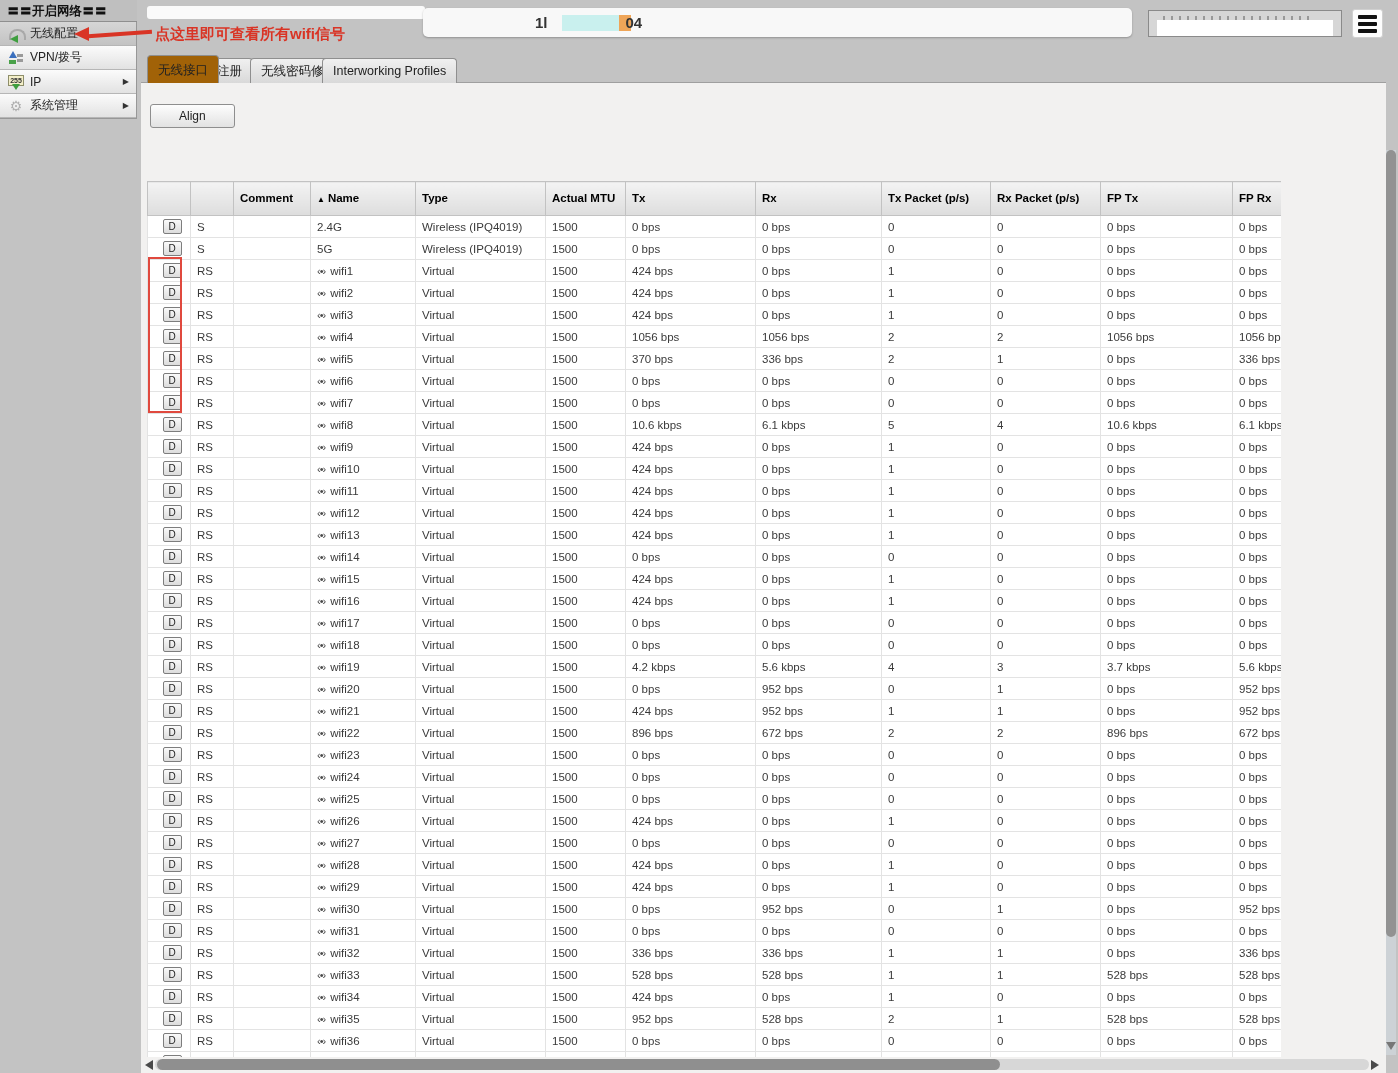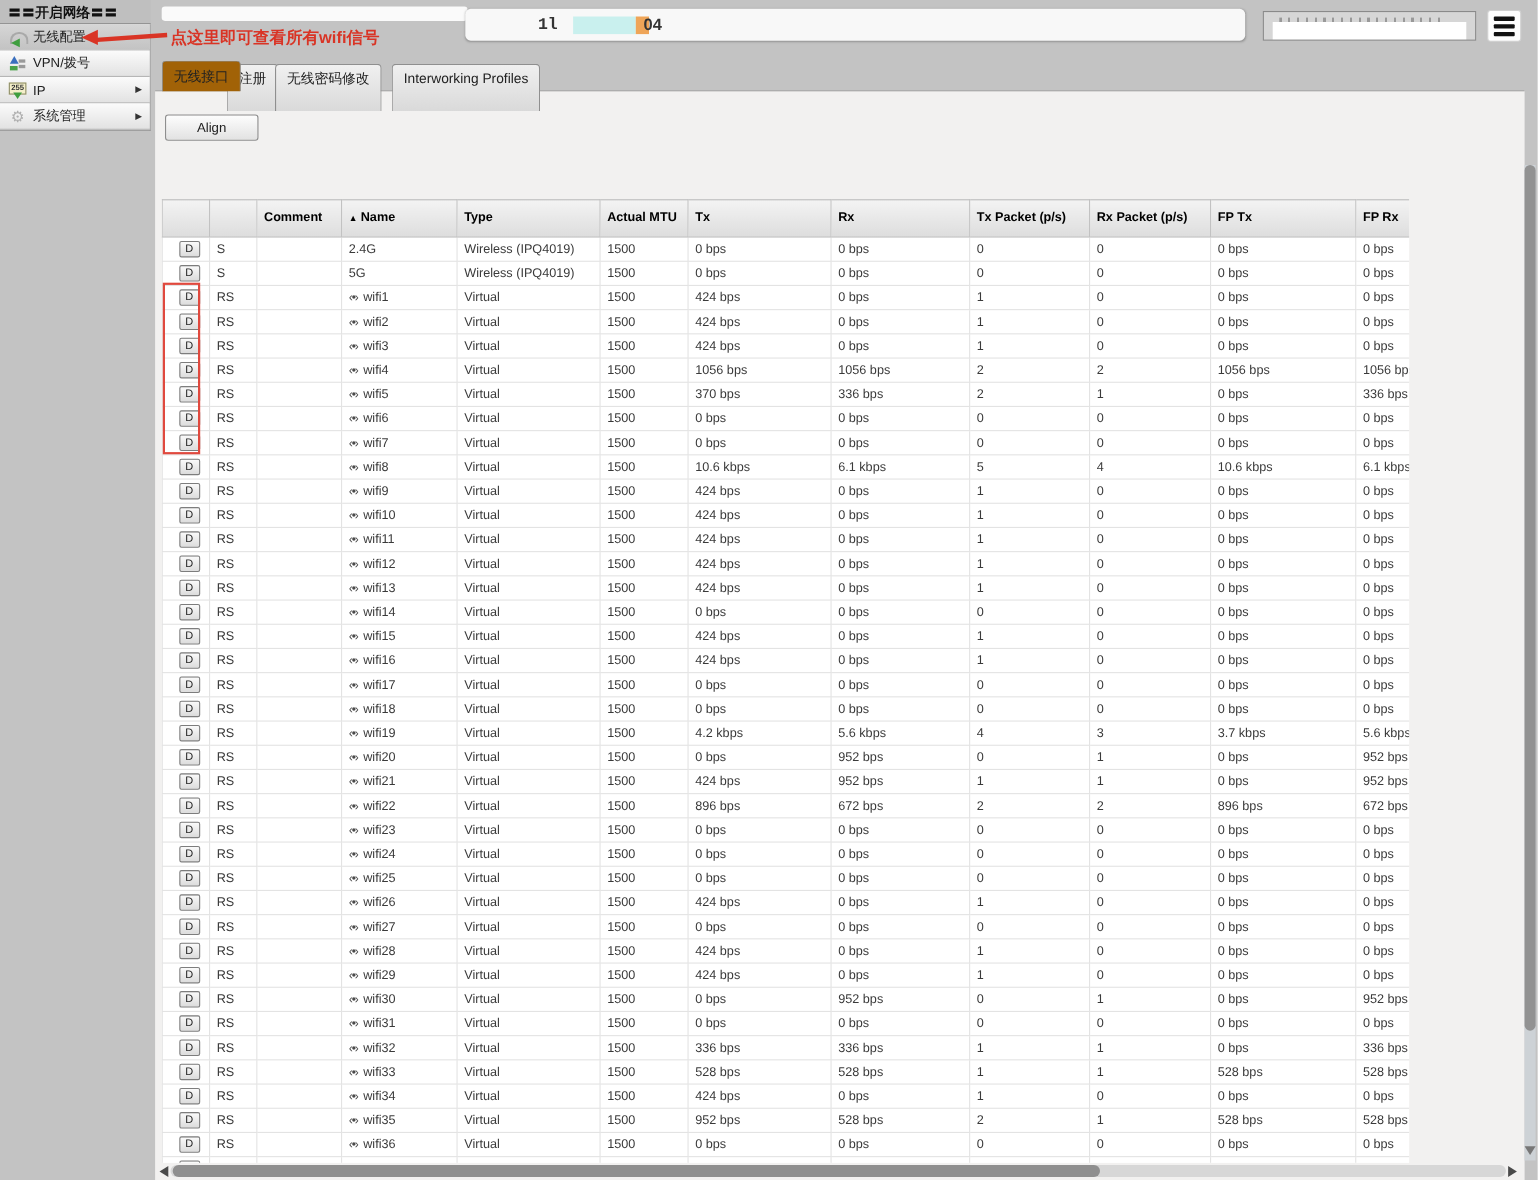--- a/index.html
+++ b/index.html
@@ -17,21 +17,21 @@
     background:linear-gradient(#fbfbfb,#e2e2e2);font-size:12px;color:#222;cursor:pointer;}
   .sb-item.selected{background:linear-gradient(#d6d6d6,#c3c3c3);}
   .sb-item .arrow{position:absolute;right:7px;font-size:8px;color:#333;}
   .sb-ic{width:16px;height:16px;flex:0 0 16px;position:relative;}
 
   
   .strip-thin{position:absolute;left:147px;top:6px;width:278px;height:13px;background:#fafafa;border-radius:3px;}
   .loadbox{position:absolute;left:423px;top:8px;width:709px;height:29px;background:#f8f8f8;
     border-radius:5px;box-shadow:0 1px 2px rgba(0,0,0,.25);display:flex;align-items:center;}
   .loadbox .t{font-weight:bold;color:#333;font-size:15px;}
-  .lb-1{margin-left:66px;font-family:Liberation Mono, monospace;}
+  .lb-1{margin-left:112px;}
   .cyanbar{width:57px;height:16px;background:#c9f0ee;margin-left:14px;}
   .orangebit{width:12px;height:16px;background:#efa558;margin-right:-5px;}
   .maskfield{position:absolute;left:1148px;top:10px;width:194px;height:27px;background:#d6d6d6;
     border:1px solid #8a8a8a;box-sizing:border-box;overflow:hidden;}
   .maskfield .smudge{position:absolute;left:14px;top:5px;width:150px;height:4px;opacity:.55;
     background:repeating-linear-gradient(90deg,#666 0 2px,transparent 2px 8px);}
   .maskfield .white{position:absolute;left:8px;top:9px;right:8px;height:16px;background:#fff;}
   .menu-btn{position:absolute;left:1352px;top:9px;width:31px;height:29px;background:#fdfdfd;
     border-radius:3px;border:1px solid #d0d0d0;box-sizing:border-box;display:flex;
     flex-direction:column;justify-content:center;align-items:center;gap:3px;cursor:pointer;}
@@ -44,21 +44,21 @@
   .arrow-line{position:absolute;left:88px;top:32px;width:64px;height:4px;background:#d93425;
     transform:rotate(-4deg);z-index:30;}
   .arrow-head{position:absolute;left:74px;top:27px;width:0;height:0;z-index:30;
     border-top:7px solid transparent;border-bottom:7px solid transparent;border-right:15px solid #d93425;}
   .red-box{position:absolute;left:148px;top:257px;width:34px;height:156px;
     border:2px solid #e0493e;box-sizing:border-box;z-index:25;}
 
   
   .tab{position:absolute;box-sizing:border-box;font-size:12.5px;color:#222;text-align:center;
     border:1px solid #8f8f8f;border-bottom:none;border-radius:4px 4px 0 0;cursor:pointer;
-    padding:0 10px;line-height:24px;background:linear-gradient(#f0f0f0,#d9d9d9);top:58px;height:43px;z-index:6;}
+    padding:0 10px;line-height:24px;background:linear-gradient(#f0f0f0,#d9d9d9);top:58px;height:25px;z-index:6;}
   .tab.active{top:55px;height:28px;line-height:28px;background:#a16207;z-index:7;}
   .desc{position:absolute;right:13px;top:61px;font-size:13.5px;font-weight:bold;color:#161616;white-space:nowrap;}
 
   
   .panel{position:absolute;left:141px;top:82px;width:1245px;height:991px;background:#f2f1f0;
     border-top:1px solid #9f9f9f;box-sizing:border-box;}
   .btn{background:linear-gradient(#fdfdfd,#e2e2e2);border:1px solid #8e8e8e;border-radius:3px;
     font-size:12px;color:#222;padding:4px 28px;cursor:pointer;}
   .align-btn{position:absolute;left:150px;top:104px;z-index:5;}
   .items-bar{position:absolute;left:147px;top:147px;width:1230px;height:25px;background:#fff;
@@ -165,21 +165,21 @@
   </div>
 
   <div class="note-top red">点这里即可查看所有wifi信号</div>
   <div class="arrow-line"></div>
   <div class="arrow-head"></div>
   <div class="red-box"></div>
 
   <div class="tab active" style="left:147px;">无线接口</div>
   <div class="tab" style="left:206px;">注册</div>
   <div class="tab" style="left:250px;">无线密码修改</div>
-  <div class="tab" style="left:356px;text-align:right;">Interworking Profiles</div>
+  <div class="tab" style="left:322px;text-align:right;">Interworking Profiles</div>
 
   <div class="panel"></div>
   <button class="btn align-btn">Align</button>
 
   <div class="tbl-wrap">
     <table class="iface">
       <colgroup>
           <col style="width: 43px;">
           <col style="width: 43px;">
           <col style="width: 77px;">

